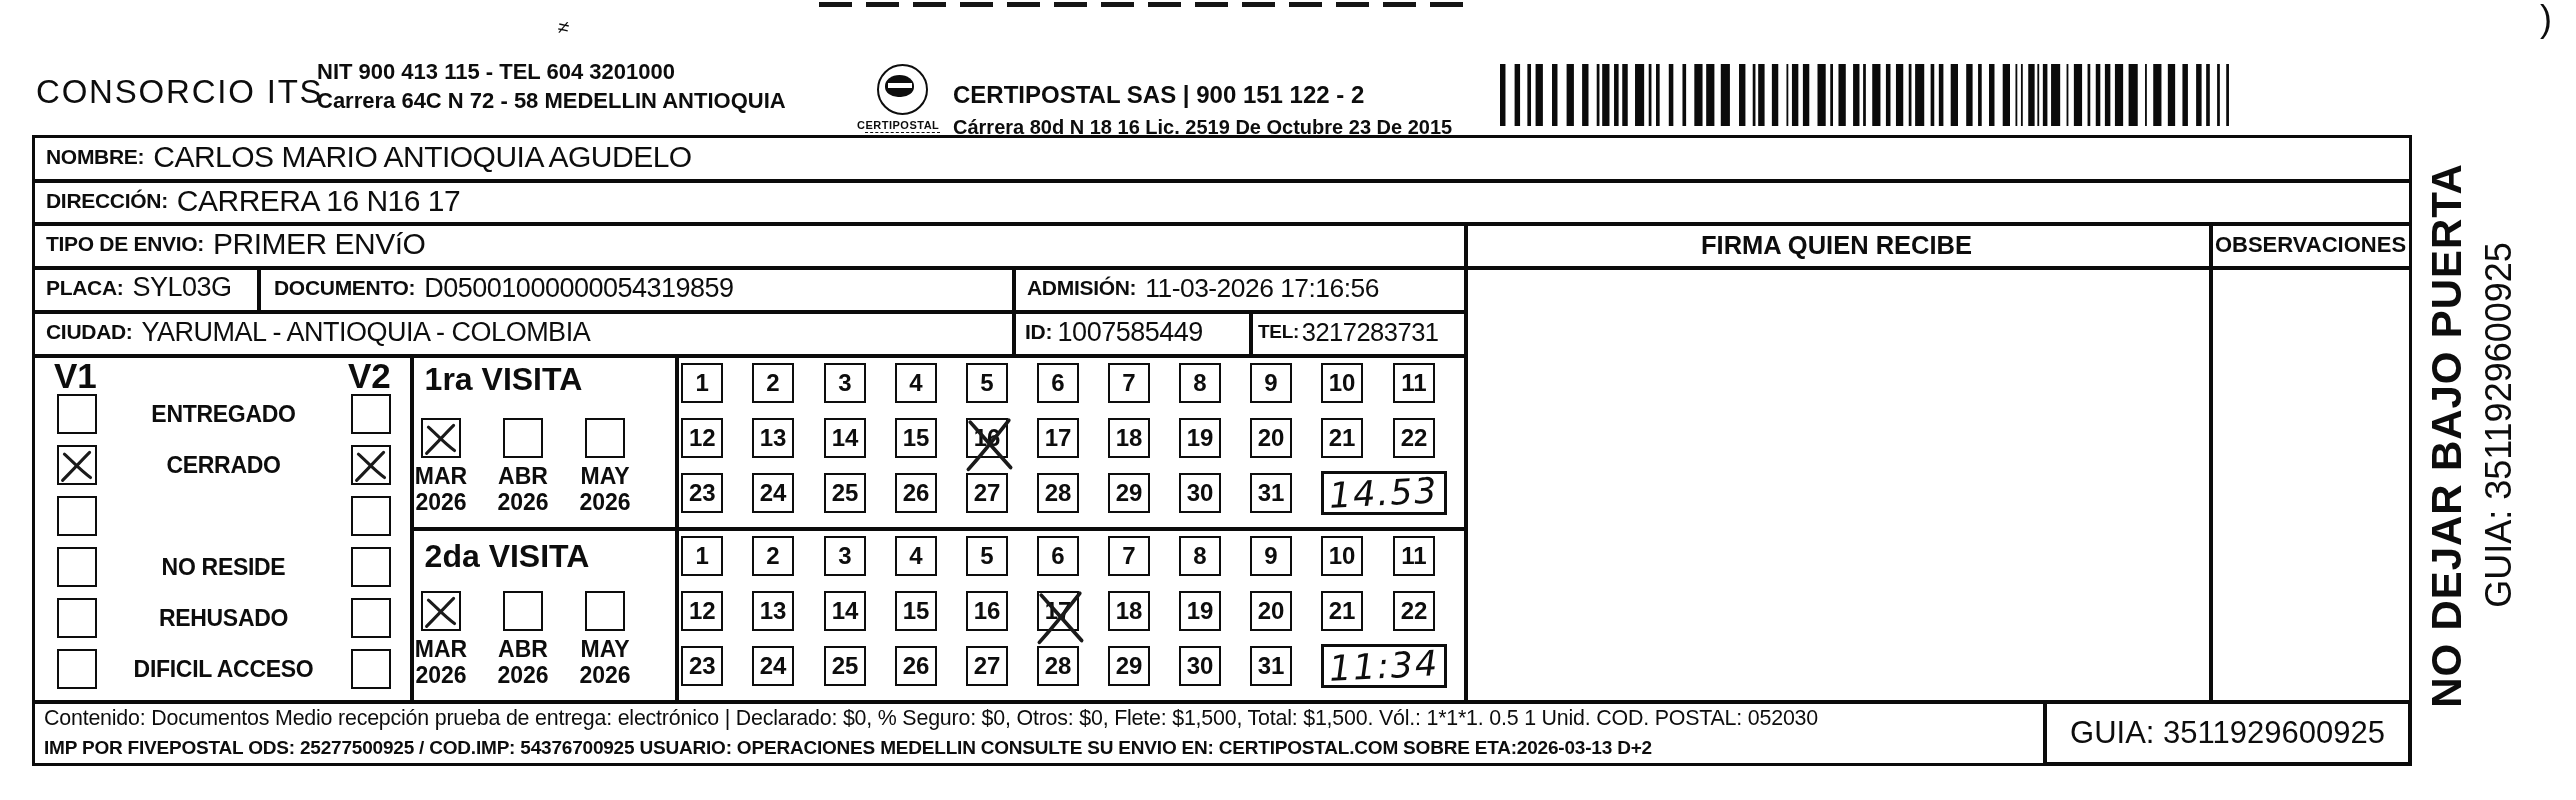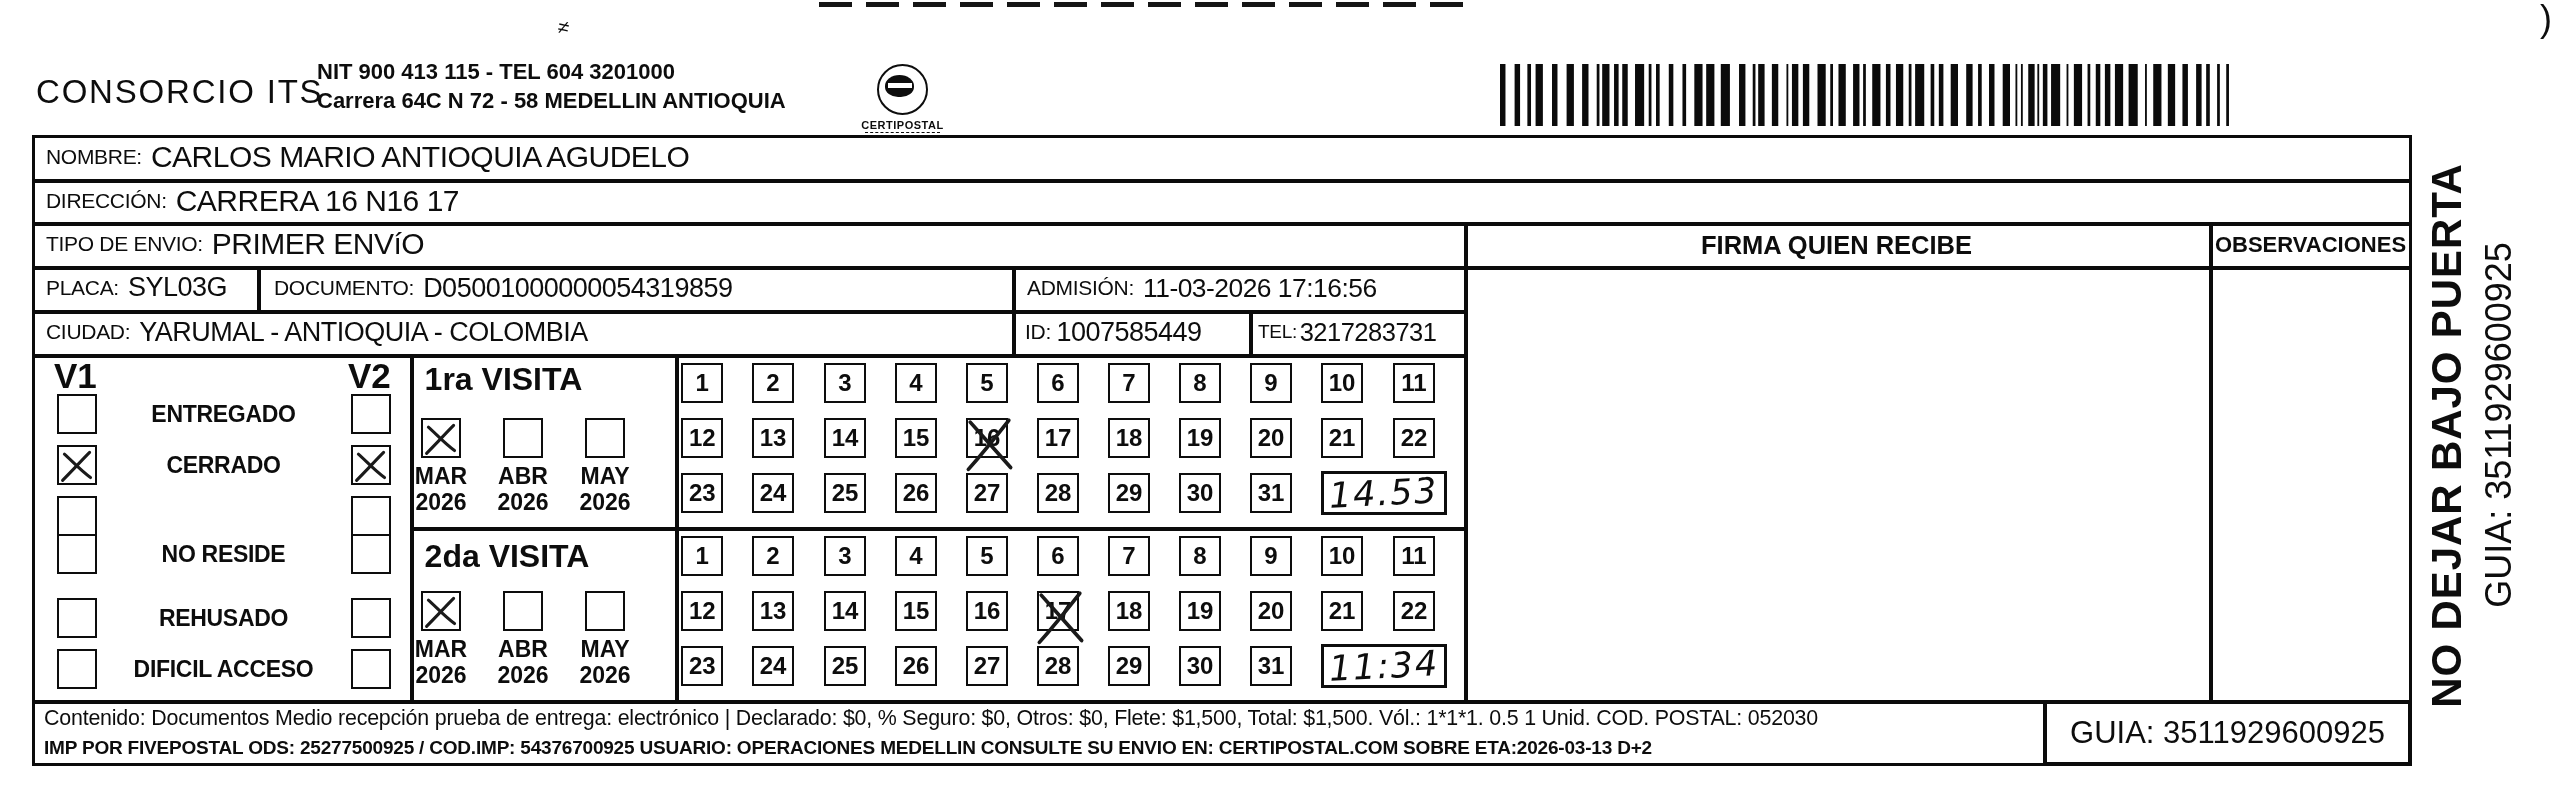--- a/index.html
+++ b/index.html
@@ -11,39 +11,39 @@
   .hl { height:3.6px; } .vl { width:3.6px; }
   .frame { position:absolute; left:32px; top:135px; width:2380px; height:631px;
            border:3.6px solid #0b0b0b; box-sizing:border-box; }
 
   
   .company-name { position:absolute; left:36px; top:73px; font-size:33px; letter-spacing:1.8px; }
   .hdr-block { position:absolute; white-space:nowrap; font-weight:bold; }
   .nit-block { left:317px; top:57px; font-size:22px; line-height:29px; }
   .cert-block { left:953px; top:78px; font-size:24px; line-height:33px; }
   .cert-block .l2 { font-size:20px; }
-  .logo-wrap { position:absolute; left:857px; top:64px; width:91px; text-align:center; }
+  .logo-wrap { position:absolute; left:857px; top:64px; width:91px; text-align:left; }
   .logo-circle { width:51px; height:51px; margin:0 auto; border:2.7px solid #0d0d0d; border-radius:50%;
                  position:relative; box-sizing:border-box; }
   .logo-circle:before { content:""; position:absolute; left:6.4px; top:9px; width:29px; height:22px;
                  background:#0d0d0d; border-radius:50% 50% 45% 45%; }
   .logo-circle:after { content:""; position:absolute; left:9px; top:17.3px; width:24px; height:4.6px; background:#fff; }
   .logo-caption { font-size:11px; font-weight:bold; letter-spacing:0.5px; margin-top:3.6px; }
   .logo-dashes { margin:1.8px auto 0; width:75px; border-top:1.8px dashed #0d0d0d; }
   .barcode { position:absolute; left:1500px; top:64px; width:739px; height:62px; }
 
   
   .artifact-topline { position:absolute; left:819px; top:1.8px; width:647px; height:5.5px;
      background:repeating-linear-gradient(90deg,#151515 0 33px, transparent 33px 47px); }
   .artifact-mark { position:absolute; left:558px; top:16.4px; font-size:20px; transform:rotate(12deg); }
   .artifact-paren { position:absolute; left:2540px; top:-1.8px; font-size:36px; }
 
   
   .cell { position:absolute; display:flex; align-items:center; white-space:nowrap; }
-  .lbl { font-weight:normal; font-size:21px; letter-spacing:-0.3px; }
+  .lbl { font-weight:bold; font-size:21px; letter-spacing:-0.3px; }
   .val { font-size:30px; margin-left:9px; letter-spacing:-0.5px; }
   .val.sm { font-size:27px; }
   .colhead { position:absolute; display:flex; align-items:center; justify-content:center;
              font-weight:bold; }
 
   
   .status-panel { position:absolute; left:32px; top:354px; width:378px; height:347px; }
   .vhead { position:absolute; top:1.8px; font-size:35px; font-weight:bold; }
   .status-row { position:absolute; left:0; width:100%; height:40px; }
   .cbox { position:absolute; width:40px; height:40px; border:2.7px solid #0d0d0d;
@@ -94,20 +94,24 @@
 
   <div class="company-name">CONSORCIO ITS</div>
   <div class="hdr-block nit-block">
     <div>NIT 900 413 115 - TEL 604 3201000</div>
     <div>Carrera 64C N 72 - 58 MEDELLIN ANTIOQUIA</div>
   </div>
   <div class="logo-wrap">
     <div class="logo-circle"></div>
     <div class="logo-caption">CERTIPOSTAL</div>
     <div class="logo-dashes"></div>
+  </div>
+  <div class="hdr-block cert-block">
+    <div>CERTIPOSTAL SAS | 900 151 122 - 2</div>
+    <div class="l2">Cárrera 80d N 18 16  Lic. 2519 De Octubre 23 De 2015</div>
   </div>
   <svg class="barcode" id="barcode" viewBox="0 0 810 68" preserveAspectRatio="none">
       <rect x="0" y="0" width="6" height="68" fill="#0b0b0b"></rect>
       <rect x="16" y="0" width="6" height="68" fill="#0b0b0b"></rect>
       <rect x="30" y="0" width="4" height="68" fill="#0b0b0b"></rect>
       <rect x="39" y="0" width="8" height="68" fill="#0b0b0b"></rect>
       <rect x="57" y="0" width="6" height="68" fill="#0b0b0b"></rect>
       <rect x="73" y="0" width="8" height="68" fill="#0b0b0b"></rect>
       <rect x="90" y="0" width="7" height="68" fill="#0b0b0b"></rect>
       <rect x="106" y="0" width="3" height="68" fill="#0b0b0b"></rect>
@@ -246,21 +250,21 @@
             <svg class="xmark-svg" viewBox="0 0 40 40" preserveAspectRatio="none">
               <path d="M6 8 C14 15 24 26 35 34"></path>
               <path d="M34 6 C26 14 14 27 4 37"></path>
             </svg>
           </div>
         </div>
         <div class="status-row" style="top:142px">
           <div class="cbox" style="left:24.6px;top:0"></div>
           <div class="cbox" style="left:319px;top:0"></div>
         </div>
-        <div class="status-row" style="top:180px">
+        <div class="status-row" style="top:193px">
           <div class="cbox" style="left:24.6px;top:0"></div>
           <div class="status-label" style="">NO RESIDE</div>
           <div class="cbox" style="left:319px;top:0"></div>
         </div>
         <div class="status-row" style="top:244px">
           <div class="cbox" style="left:24.6px;top:0"></div>
           <div class="status-label" style="">REHUSADO</div>
           <div class="cbox" style="left:319px;top:0"></div>
         </div>
         <div class="status-row" style="top:295px">

